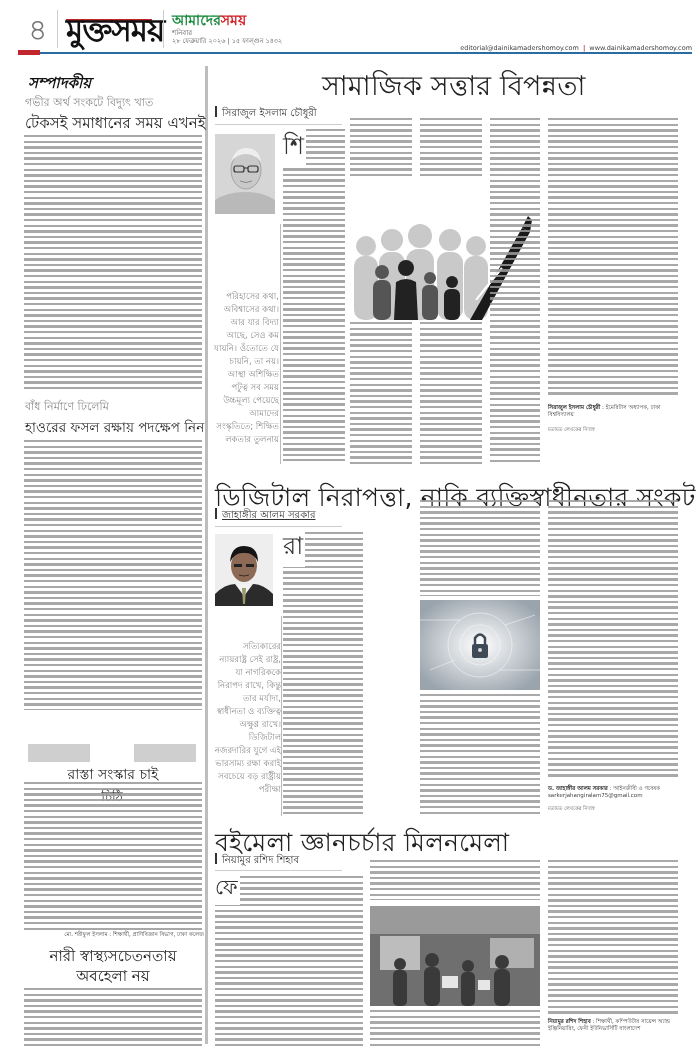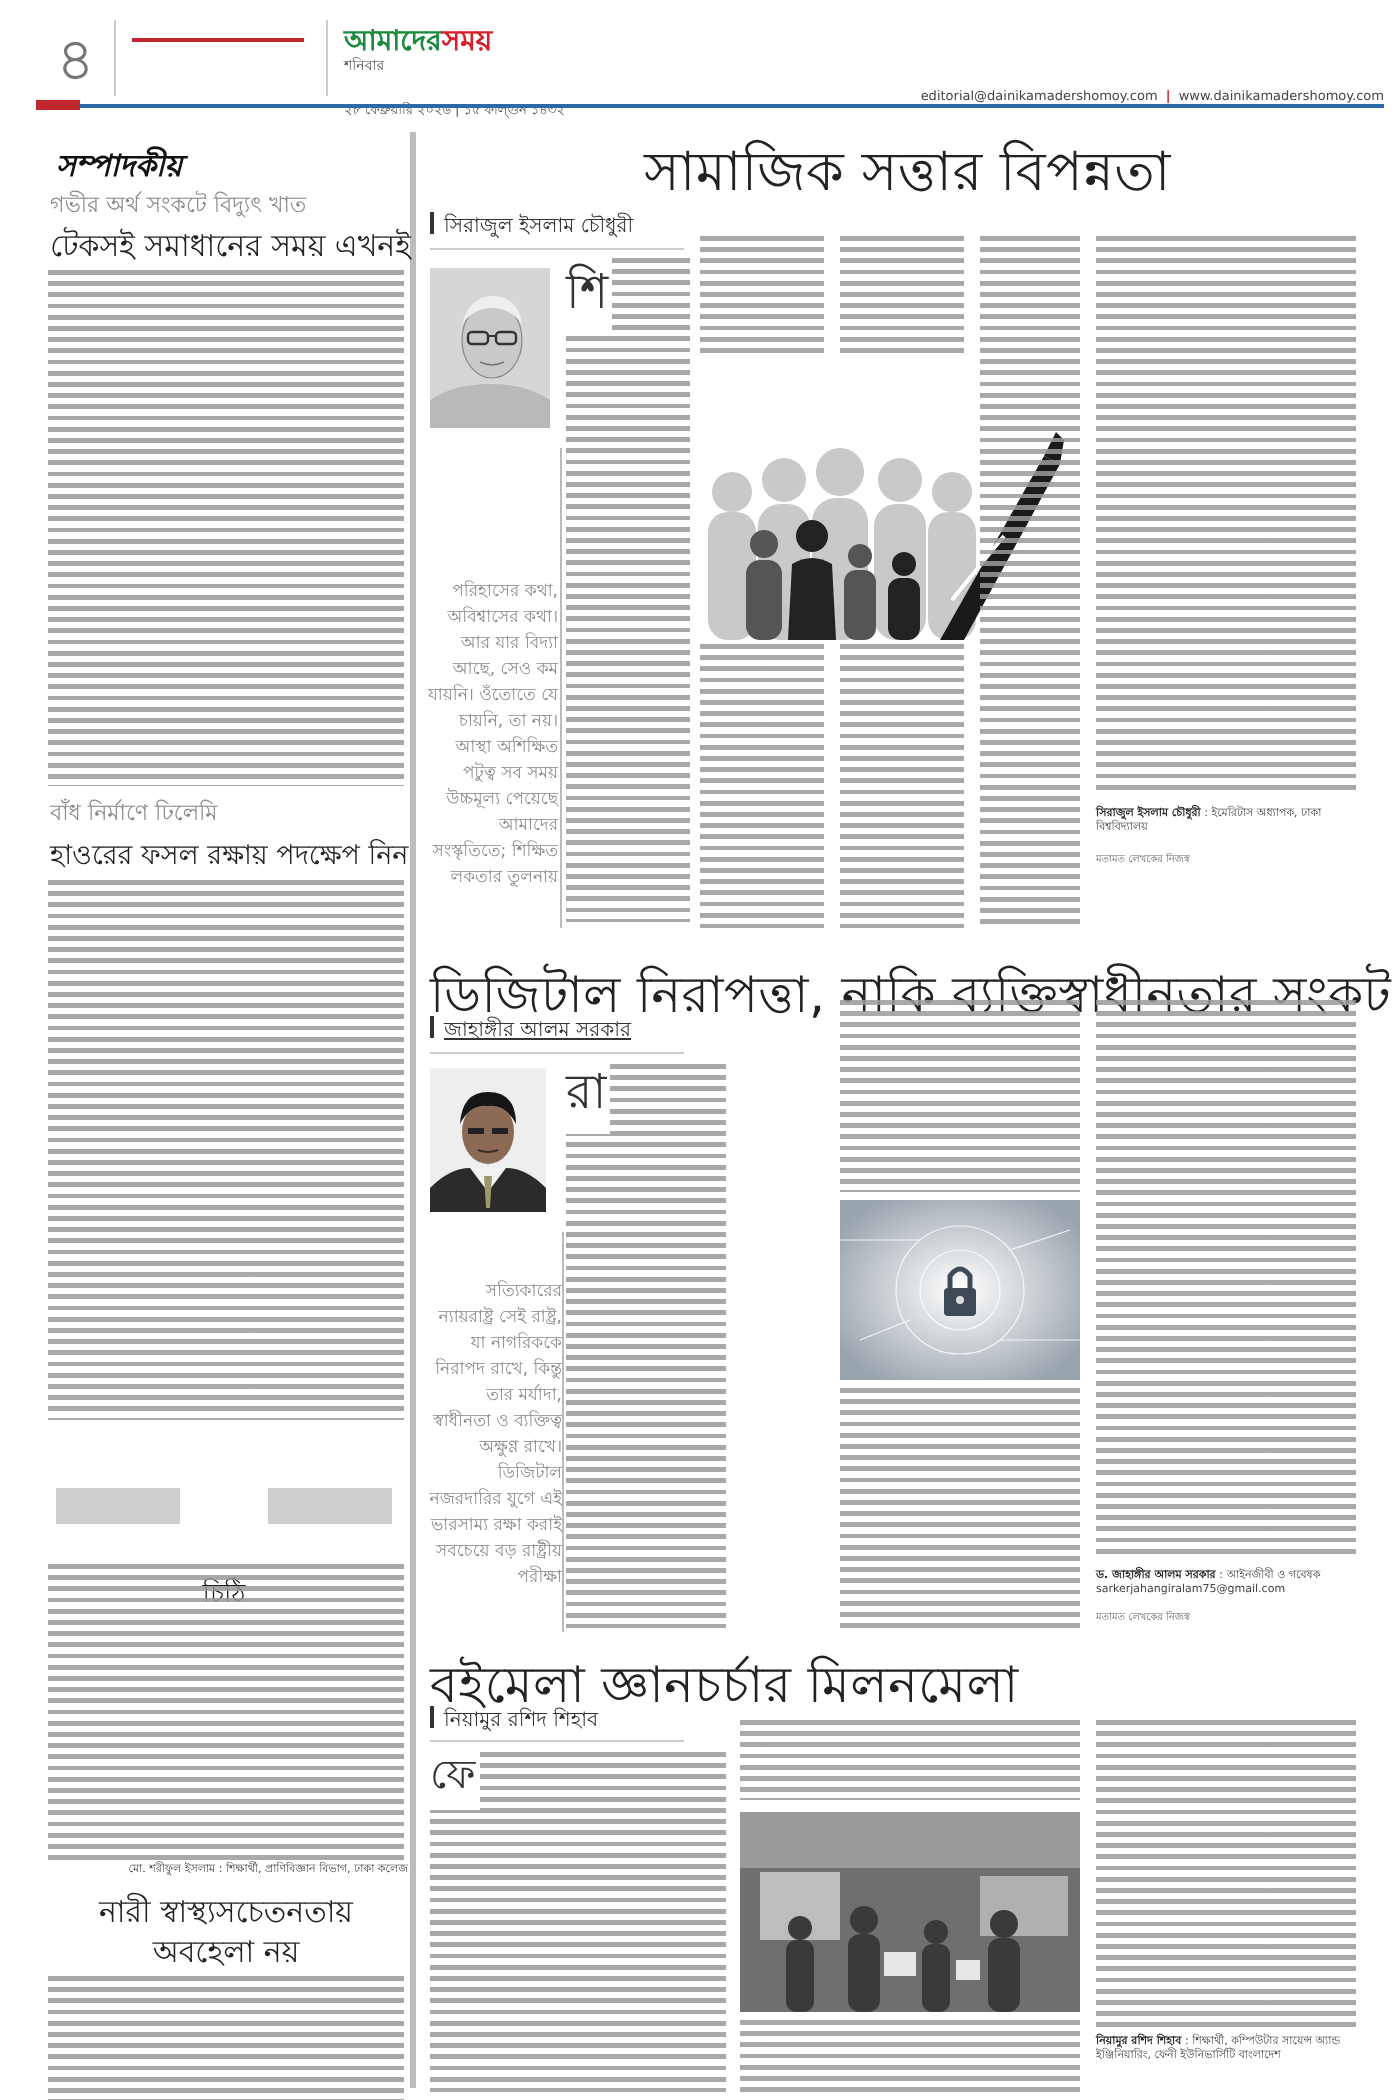--- a/index.html
+++ b/index.html
@@ -10,21 +10,21 @@
   .header { position: absolute; left: 0; top: 0; width: 700px; height: 60px; }
   .page-num { position: absolute; left: 28px; top: 6px; font-family: "DejaVu Serif", serif; font-size: 30px; color: #777; font-weight: 300; }
   .vsep1 { position: absolute; left: 57px; top: 10px; width: 1px; height: 38px; background: #ccc; }
   .section-name { position: absolute; left: 66px; top: 6px; font-family: "DejaVu Serif", serif; font-weight: bold; font-size: 31px; color: #111; letter-spacing: -1px; }
   .section-overline { position: absolute; left: 66px; top: 19px; width: 86px; height: 2px; background: #c0272d; }
   .vsep2 { position: absolute; left: 163px; top: 10px; width: 1px; height: 38px; background: #ccc; }
   .logo { position: absolute; left: 172px; top: 9px; font-family: "DejaVu Sans", sans-serif; font-weight: bold; font-size: 14px; }
   .logo .p1 { color: #1b8a3e; }
   .logo .p2 { color: #d5202a; }
   .day { position: absolute; left: 172px; top: 27px; font-size: 7px; color: #555; }
-  .date { position: absolute; left: 172px; top: 50px; font-size: 6.5px; color: #555; }
+  .date { position: absolute; left: 172px; top: 36px; font-size: 6.5px; color: #555; }
   .contact { position: absolute; right: 8px; top: 44px; font-size: 6.5px; color: #444; }
   .contact .bar { color: #c0272d; font-weight: bold; margin: 0 2px; }
   .rule-red { position: absolute; left: 18px; top: 50px; width: 22px; height: 5px; background: #c0272d; }
   .rule-blue { position: absolute; left: 40px; top: 52px; width: 652px; height: 2px; background: #2a6aa5; }
 
   
   .txt { font-size: 5px; line-height: 6.6px; color: #555; text-align: justify; overflow: hidden; }
   .lines { background-image: repeating-linear-gradient(to bottom, #9a9a9a 0px, #9a9a9a 2.4px, transparent 2.4px, transparent 5.6px); opacity: .85; }
 
   
@@ -108,20 +108,21 @@
   .a3-c3 { position: absolute; left: 548px; top: 860px; width: 130px; height: 154px; }
   .a3-auth { left: 548px; top: 1018px; width: 150px; }
 </style>
 </head>
 <body>
 
 <div class="header">
   <div class="page-num">৪</div>
   <div class="vsep1"></div>
   <div class="section-overline"></div>
+  <div class="section-name">মুক্তসময়</div>
   <div class="vsep2"></div>
   <div class="logo"><span class="p1">আমাদের</span><span class="p2">সময়</span></div>
   <div class="day">শনিবার</div>
   <div class="date">২৮ ফেব্রুয়ারি ২০২৬ | ১৫ ফাল্গুন ১৪৩২</div>
   <div class="contact">
     <span>editorial@dainikamadershomoy.com</span>
     <span class="bar">|</span>
     <span>www.dainikamadershomoy.com</span>
   </div>
   <div class="rule-red"></div>
@@ -136,20 +137,21 @@
   <div class="txt lines ed-body" style="color:transparent">শের বিদ্যুৎ খাত আজ এক কঠিন আর্থিক বাস্তবতার মুখে দাঁড়িয়ে। একদিকে বেসরকারি বিদ্যুৎকেন্দ্রগুলোর বিপুল বকেয়া, অন্যদিকে জ্বালানি আমদানি ব্যয়, ক্যাপাসিটি পেমেন্টের চাপ এবং ক্রমবর্ধমান ভর্তুকির বোঝা- সব মিলিয়ে পরিস্থিতি উদ্বেগজনক। চলতি অর্থবছরে বাংলাদেশ বিদ্যুৎ উন্নয়ন বোর্ড (পিডিবি) ৭৬ হাজার কোটি টাকা ভর্তুকি চাইলেও বাজেটে বরাদ্দ দিয়েছে মাত্র ৩৬ হাজার কোটি। আয়-ব্যয়ের বিরাট ফারাক বিদ্যুৎ খাতকে আর্থিক অনিশ্চয়তার দিকে ঠেলে দিয়েছে। সর্বশেষ হিসাব বলছে, ২০২৪-২৫ অর্থবছরে পিডিবির মোট আয় ৭০ হাজার ১২৯ কোটি টাকা হলেও, ব্যয় হয়েছে ১ লাখ ২৯ হাজার ৫৮৫ কোটি টাকা। আর্থিক ঘাটতি ৫৫ হাজার ৬৩৮ কোটি টাকা। সরকারের ভর্তুকি পাওয়ার পরও নিট ঘাটতি দাঁড়িয়েছে ১৭ হাজার কোটির বেশি। আগের অর্থবছরেও একই চিত্র- লোকসান প্রায় ৫০ হাজার কোটি টাকা। এই ধারাবাহিক ঘাটতি স্পষ্টভাবে জানিয়ে দিচ্ছে যে, বিদ্যুৎ খাতের আর্থিক কাঠামোতে মৌলিক সমস্যা রয়েছে। বর্তমান সরকারের সামনে সবচেয়ে বড় চ্যালেঞ্জ হলো বকেয়া পরিশোধ করে বিদ্যুৎ সরবরাহ স্বাভাবিক রাখা। বেসরকারি বিদ্যুৎকেন্দ্র মালিকদের সংগঠন ইন্ডিপেন্ডেন্ট পাওয়ার প্রডিউসার্স অ্যাসোসিয়েশন ১৪ হাজার কোটি টাকার পাওনা দ্রুত পরিশোধের দাবি জানিয়েছে। টাকা না পেলে বিদ্যুৎ উৎপাদন অব্যাহত রাখা কঠিন হবে- এমন সতর্কবার্তাও এসেছে। পাশাপাশি দেশি-বিদেশি জ্বালানি সরবরাহকারীদের পাওনা, এলএনজি ও জ্বালানি তেল আমদানি ব্যয় পরিস্থিতিকে আরও জটিল করেছে। সমস্যার আরেকটি বড় দিক হলো ক্যাপাসিটি পেমেন্ট। বিদ্যুৎকেন্দ্র অলস বসে থাকলেও চুক্তি অনুযায়ী ভাড়া দিতে হয়। দীর্ঘমেয়াদে টেকসই সমাধান খুঁজতে হলে অদক্ষ কেন্দ্র বন্ধ, চুক্তি পুনর্বিবেচনা এবং নবায়নযোগ্য জ্বালানিতে বিনিয়োগ বাড়ানো জরুরি। সরকারের উচিত সমন্বিত পরিকল্পনা নিয়ে এগিয়ে যাওয়া, যাতে গ্রাহকের ওপর অযৌক্তিক বোঝা না পড়ে এবং খাতটি ঘুরে দাঁড়াতে পারে।</div>
 
   <div class="ed2-kicker">বাঁধ নির্মাণে ঢিলেমি</div>
   <div class="ed2-title">হাওরের ফসল রক্ষায় পদক্ষেপ নিন</div>
   <div class="txt lines ed2-body" style="color:transparent">নামগঞ্জের হাওরাঞ্চল মানেই দেশের অন্যতম খাদ্যভান্ডার। এখানে উৎপাদিত বোরো ধান শুধু স্থানীয় অর্থনীতির চালিকা শক্তি নয়, জাতীয় খাদ্যনিরাপত্তারও বড় অবলম্বন। চলতি মৌসুমে জেলার ১৩৭টি হাওরে প্রায় দুই লাখ ২৪ হাজার হেক্টর জমিতে বোরোর চাষ হয়েছে। লক্ষ্যমাত্রা প্রায় ১৪ লাখ টন ধান, যার বাজারমূল্য কয়েক হাজার কোটি টাকা। এই বিপুল পরিমাণ ফসল রক্ষায় ৬০১ কিলোমিটার বাঁধ নির্মাণ ও সংস্কারে ১৪৮ কোটি টাকার প্রকল্প হাতে নেওয়া হয়েছে। কিন্তু নির্ধারিত সময়সীমা শেষ হয়ে এলেও অধিকাংশ স্থানে কাজ অসম্পূর্ণ- এ খবর উদ্বেগজনক। নীতিমালা অনুযায়ী ১৫ ডিসেম্বর কাজ শুরু হয়ে ২৮ ফেব্রুয়ারির মধ্যে শেষ হওয়ার কথা। অথচ এখনও বহু বাঁধে মাটির কাজ চলছে, কোথাও কোথাও কাজই শুরু হয়নি বলে কৃষকদের অভিযোগ। পানি উন্নয়ন বোর্ড বলছে, ৭৬ শতাংশ কাজ শেষ, ১০ মার্চের মধ্যে পুরো কাজ সম্পন্ন হবে। কিন্তু হাওরবাসীর আশঙ্কা- প্রকৃতি তো সময় বাড়িয়ে দেয় না। আগাম পাহাড়ি ঢল নেমে এলে অসম্পূর্ণ বাঁধ দিয়ে ফসল রক্ষা করা যাবে কি? প্রতি বছরই বাঁধ নির্মাণে অনিয়ম, দুর্নীতি ও দেরির অভিযোগ ওঠে। প্রকল্প বাস্তবায়ন কমিটির কাজে স্বচ্ছতা নিশ্চিত করতে হবে। পাশাপাশি স্থানীয় কৃষকদের মতামতকে গুরুত্ব দিয়ে নিয়মিত মনিটরিং করতে হবে। দুর্নীতির অভিযোগ প্রমাণিত হলে কঠোর ব্যবস্থা নিতে হবে। প্রকৃতি অপেক্ষা করে না। আগাম ঢল এলে বাঁধ এক্ষেত্রে সুযোগও থাকবে না। তাই এখনই সর্বাত্মক পদক্ষেপ নেওয়া প্রয়োজন। হাওরের ফসল রক্ষা মানে কেবল কয়েকজন কৃষকের স্বার্থ রক্ষা নয়, এটি জাতির স্বার্থ রক্ষার প্রশ্ন।</div>
 
   <div class="chithi-bar-l"></div>
   <div class="chithi-label">চিঠি</div>
   <div class="chithi-bar-r"></div>
 
+  <div class="letter1-title">রাস্তা সংস্কার চাই</div>
   <div class="txt lines letter1-body" style="color:transparent">কিশোরগঞ্জ জেলার তাড়াইল উপজেলা থেকে জেঠীতিরা বাজার পর্যন্ত রাস্তাটির বর্তমানে বেহাল দশা। প্রতি দিনই অসংখ্য যানবাহন এই রাস্তা দিয়ে প্রতিনিয়ত চলাচল করে। অথচ খানাখন্দে ভরা রাস্তাটির বিভিন্ন জায়গায় বড় বড় গর্তের সৃষ্টি হয়ে যানবাহন ও মানুষের চলাচলের প্রায় অযোগ্য হয়ে পড়েছে। দীর্ঘদিন ধরে রাস্তাটি মেরামতের কাজ না হওয়ায় রাস্তাগুলো বড় বড় গর্ত সৃষ্টি হয়েছে। এই রাস্তা দিয়ে চলাচল করা শতাধিক যানবাহনের চালকদের প্রতিনিয়ত চরম ভোগান্তি পোহাতে হচ্ছে আর যানবাহনগুলো অনেক ক্ষতির সম্মুখীন হচ্ছে। বিশেষত সেকেলেরকমের যাত্রার ও অতিরিক্ত মাত্রায় ধুলাবালি মানুষের সামনের রাস্তাটির অনেক ক্ষতির কারণ। গর্ভবতী নারী, বয়স্ক মানুষ ও অসুস্থ ব্যক্তিদের জন্য এ সড়কে চলাচল করা অত্যন্ত কষ্টকর হয়ে পড়েছে। প্রতিদিন শত শত সাধারণ মানুষ ও স্কুল-কলেজের শিক্ষার্থী, কর্মজীবী মানুষ ও রোগী চরম ভোগান্তির শিকার হচ্ছে। এই রাস্তা দিয়ে প্রতিদিনের অসুস্থ মানুষদের হাসপাতালে নেওয়া ঝুঁকিপূর্ণ। রাস্তাটি তাড়াইল, কপা ও কেন্দুয়ার এলাকার মানুষের যোগাযোগের প্রধান মাধ্যম হওয়ায় অতোর্কী সংকটাপন্ন অবস্থায় রয়েছে। কৃষিপণ্য ও নিত্যপ্রয়োজনীয় দ্রব্য পরিবহনে রাস্তাটির ভূমিকা অপরিসীম। তাই অতি দ্রুত রাস্তাটির সংস্কারকাজ শুরু করা হোক। তাড়াইল উপজেলা প্রশাসন ও সংশ্লিষ্ট উর্ধ্বতন কর্তৃপক্ষের দৃষ্টি আকর্ষণ করছি।</div>
   <div class="letter1-sign">মো. শরীফুল ইসলাম : শিক্ষার্থী, প্রাণিবিজ্ঞান বিভাগ, ঢাকা কলেজ</div>
 
   <div class="letter2-title1">নারী স্বাস্থ্যসচেতনতায়</div>
   <div class="letter2-title2">অবহেলা নয়</div>
   <div class="txt lines letter2-body" style="color:transparent">সময় বদলেছে তবে নারী স্বাস্থ্যসচেতনতার চিত্র কি বদলেছে- প্রশ্ন থেকে যায় সমানভাবে। গ্রামাঞ্চল অঞ্চলগুলোতে এখনও নারীরা অসুস্থতা কিংবা প্রজনন স্বাস্থ্য বিষয়ে স্বাস্থ্যসেবা গ্রহণে লজ্জা কিংবা সংকোচ বোধ করেন। দেখা যায়, এ বিষয়গুলো নিয়ে সঠিক জ্ঞান তাদের মধ্যে নেই। প্রজনন স্বাস্থ্য সম্পর্কিত বিষয়গুলো অবহেলা করতে করতে এমন এক পর্যায়ে গিয়ে তারা ডাক্তারের শরণাপন্ন হন যখন তাদের অনেকের সমস্যা আর ফেরত পথ খোলা থাকে না। অবশ্য এর পেছনে সামাজিক উদাসীনতা দায়ী। সঠিক সময়ে স্বাস্থ্যসেবা গ্রহণ না করায় তারা নানা স্বাস্থ্য জটিলতায় ভোগেন। এই জটিলতায় শিশুমৃত্যুসহ নারীদের ব্যাপক স্বাস্থ্যহানি ঘটে থাকে। পরবর্তী প্রজন্মের সুস্থ ও নিরাপদ জীবন নিশ্চিত করতে নারী স্বাস্থ্যসচেতনতায় অবহেলা নয়, জনগণ ও সরকারে হবে সঠিক স্বাস্থ্যনীতি। লজ্জা কিংবা সংকোচ থেকে বেরিয়ে এসে আমাদের স্বাস্থ্যবিধি সম্পর্কে নিজে সচেতন হতে হবে এবং অন্যকে সচেতন করতে হবে। মনে রাখতে হবে, অজ্ঞতা নারীকে অন্ধকারে ঠেলে দেয় আর জ্ঞান নারীকে আলোর মানদণ্ডে পৌঁছে দেয়।</div>
 
 </div>
 
 <div class="art-title a1-title">সামাজিক সত্তার বিপন্নতা</div>

